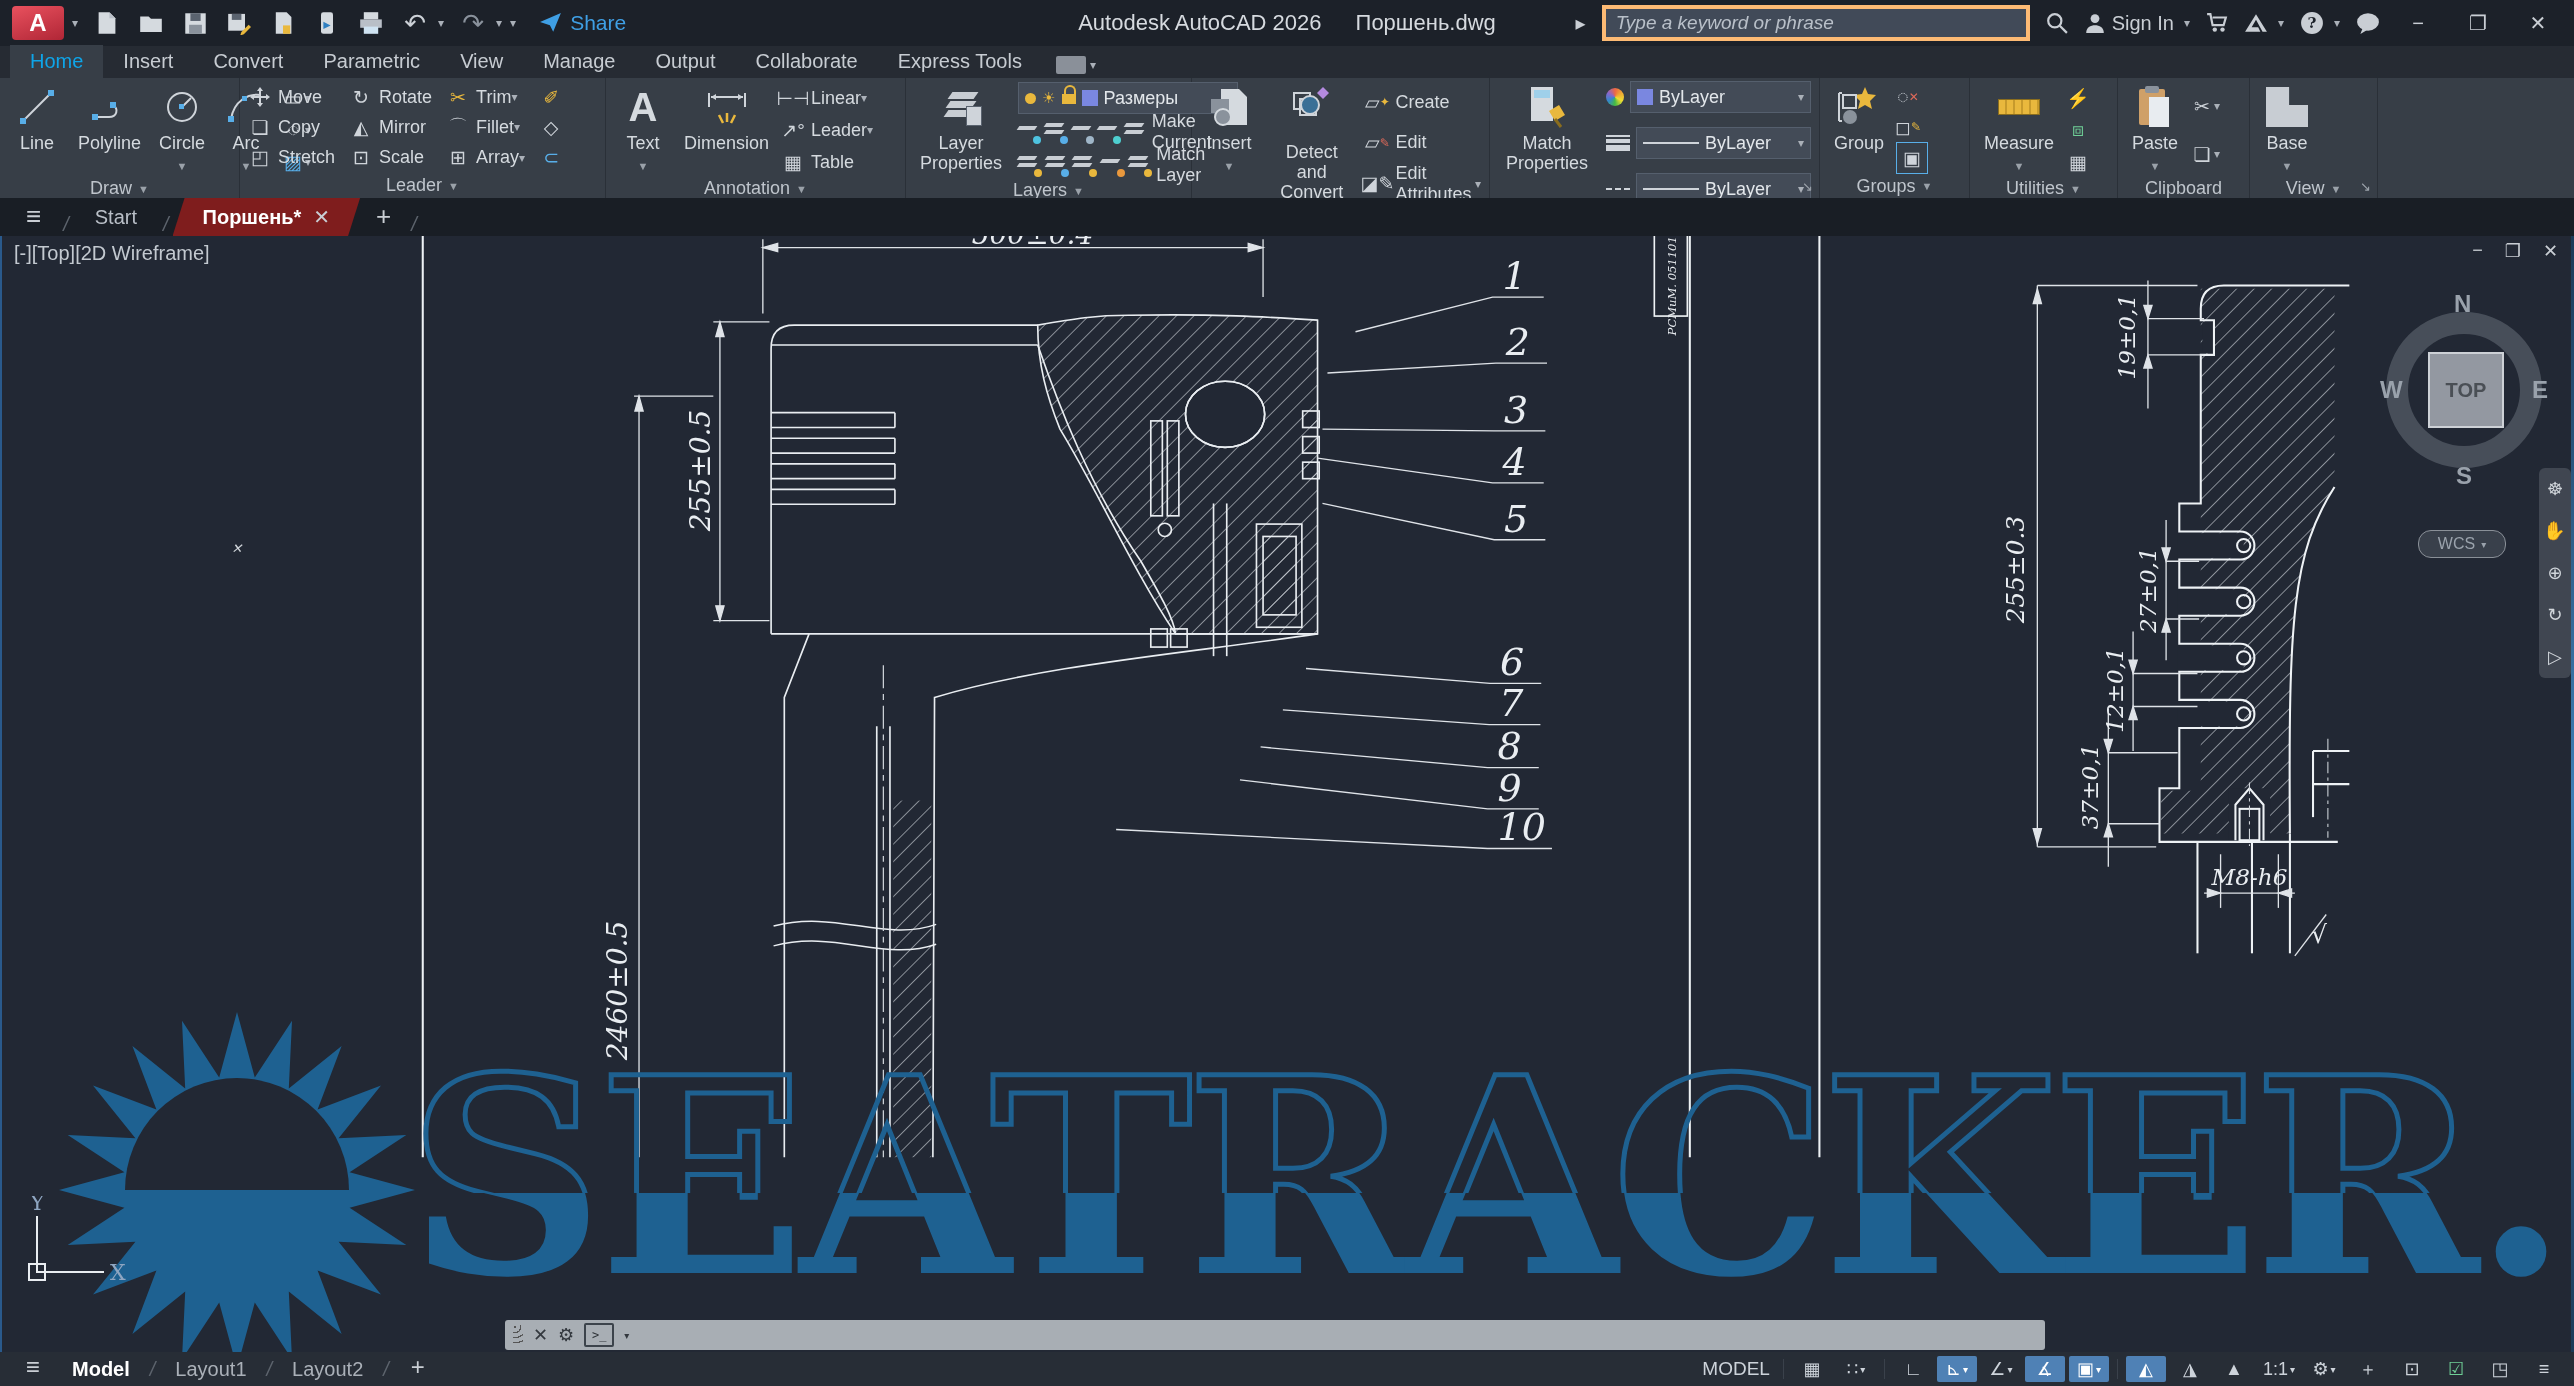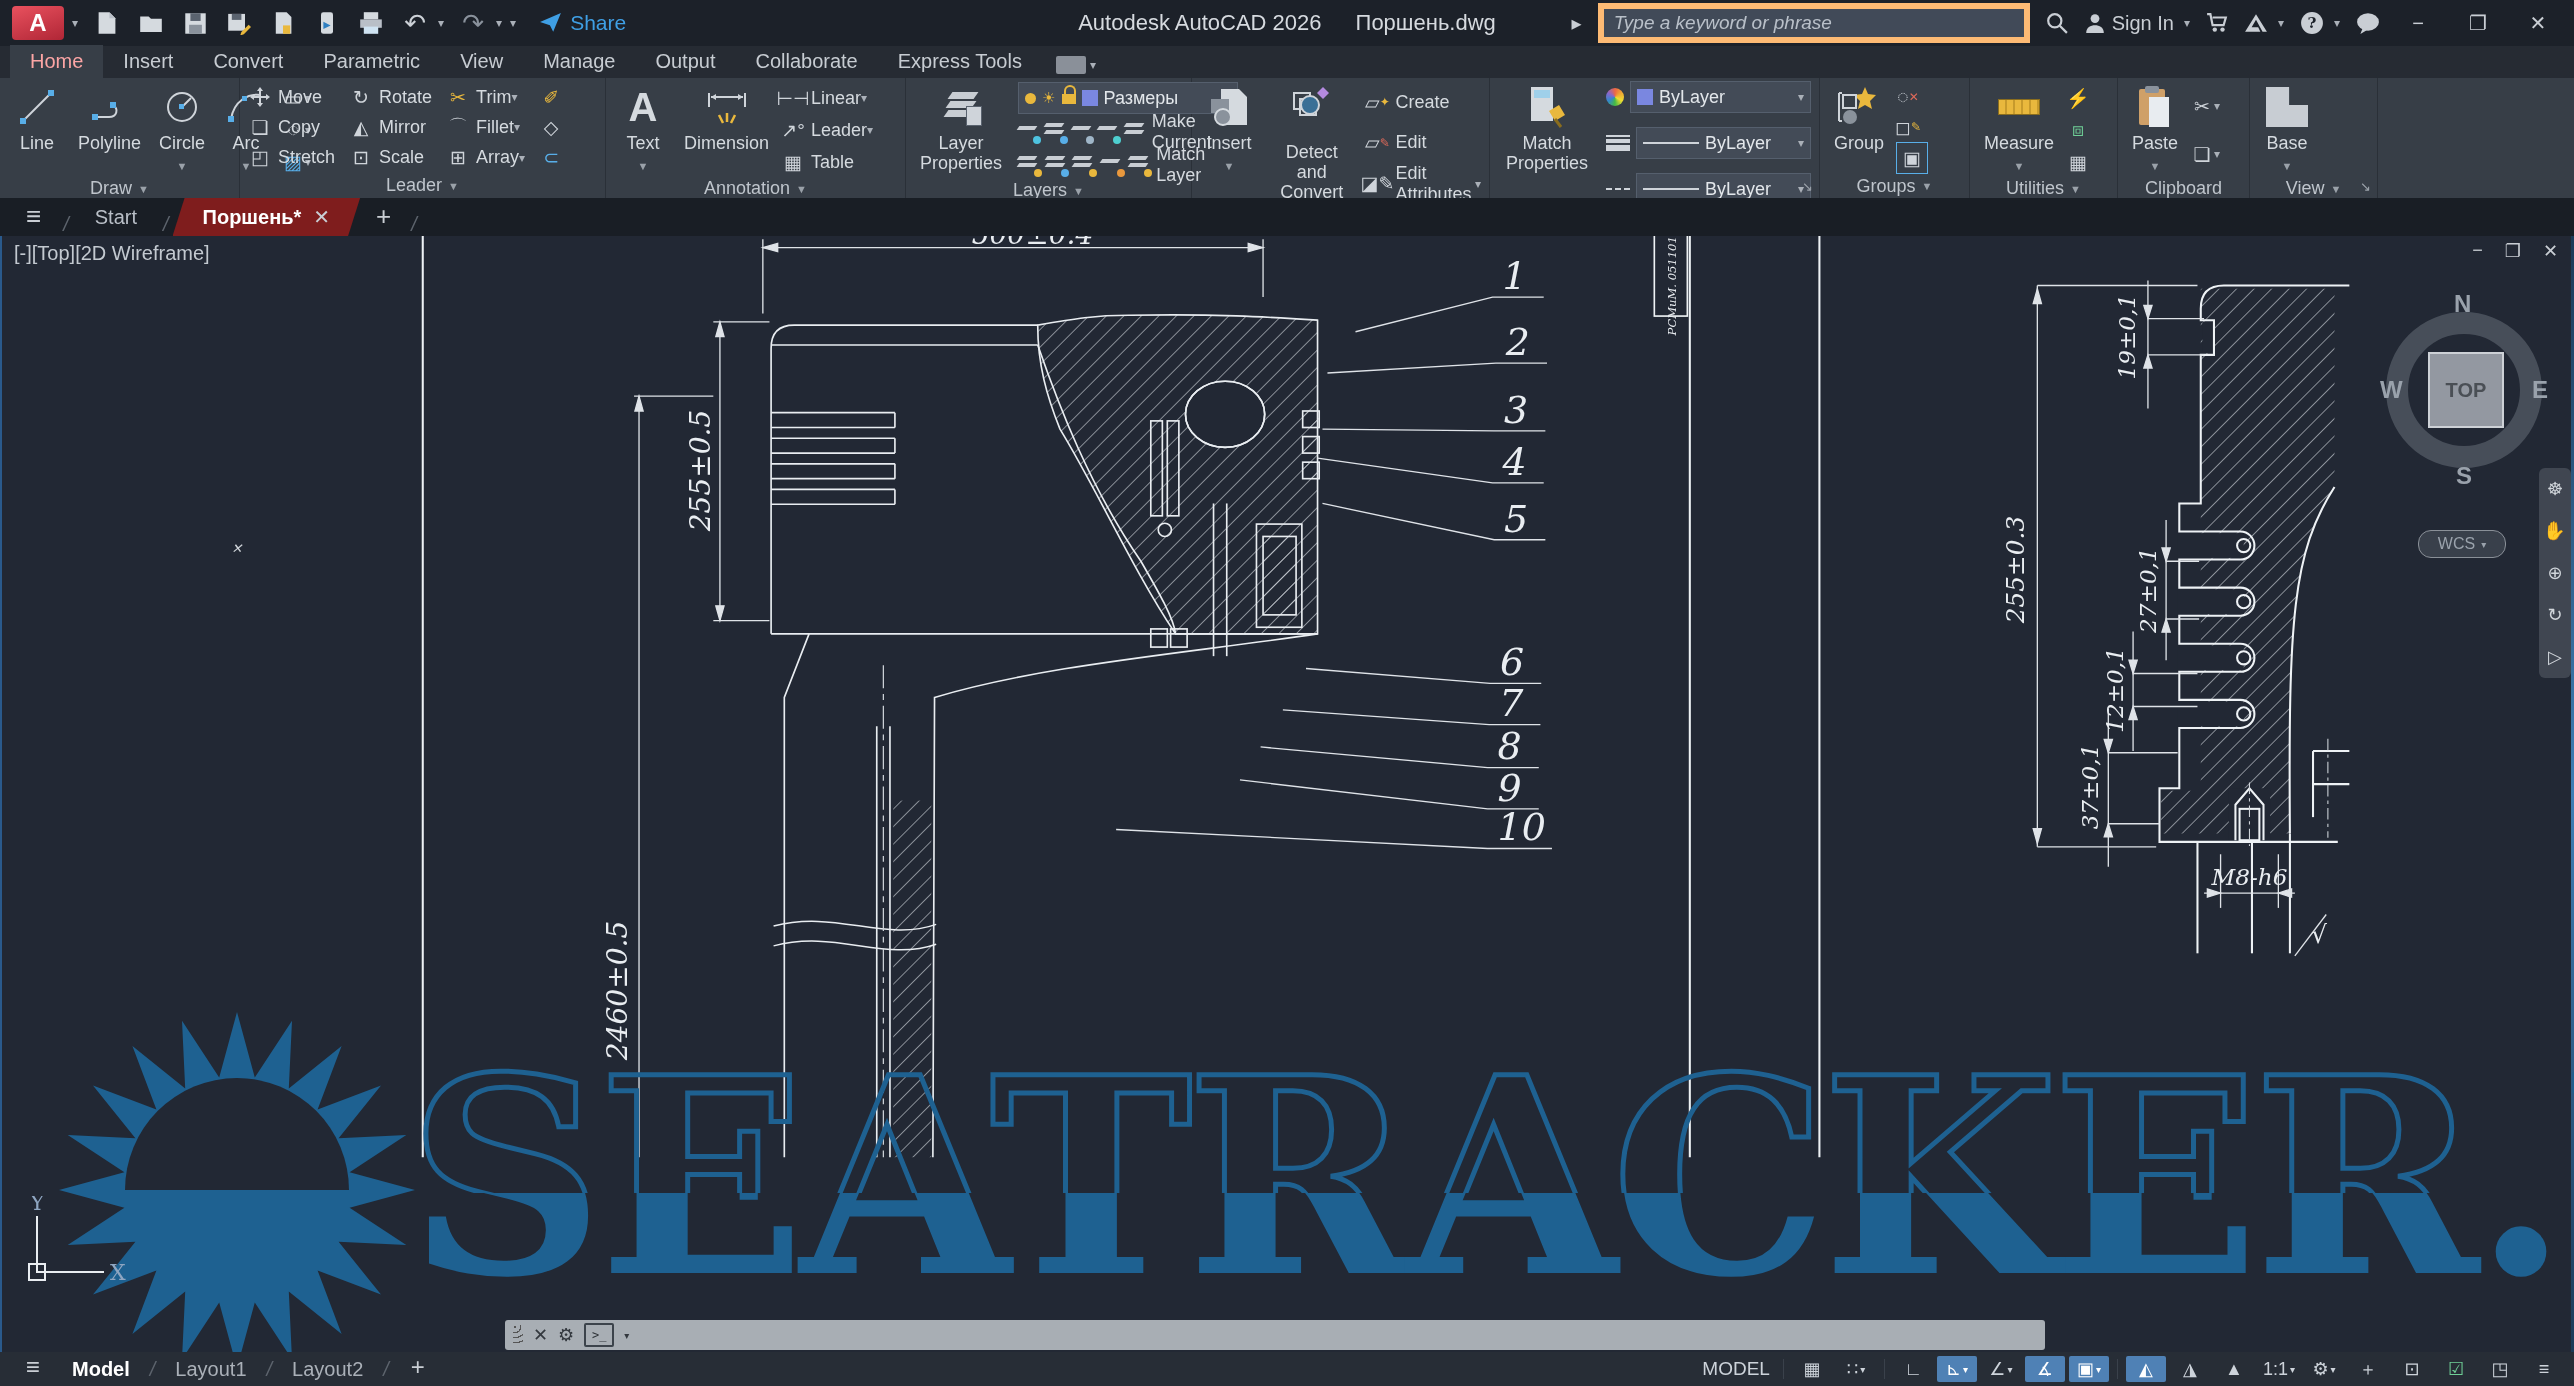--- a/index.html
+++ b/index.html
@@ -11,29 +11,29 @@
             display:flex;align-items:center;color:#c9ced4;}
   .qat{display:flex;align-items:center;gap:14px;padding-left:12px;}
   .alogo{width:52px;height:34px;border-radius:4px;background:linear-gradient(160deg,#e9515e,#b02636);
          color:#fff;font-weight:bold;font-size:24px;display:flex;align-items:center;justify-content:center;}
   .qicon{width:30px;height:26px;display:flex;align-items:center;justify-content:center;font-size:22px;color:#ccd1d7;}
   .caret{font-size:12px;color:#aab0b8;margin-left:-6px;}
   .share{color:#3f9fe4;font-size:21px;display:flex;align-items:center;gap:8px;margin-left:10px;}
   #title-center{position:absolute;left:0;right:0;top:0;height:46px;display:flex;gap:34px;
                 align-items:center;justify-content:center;font-size:22px;color:#d6dadf;pointer-events:none;}
   #title-right{position:absolute;right:0;top:0;height:46px;display:flex;align-items:center;gap:16px;padding-right:14px;}
-  #searchbox{width:400px;height:28px;background:#414a58;border:6px solid #fdba74;color:#b9c0c9;
+  #searchbox{width:400px;height:28px;background:#414a58;border:4px solid #fdba74;color:#b9c0c9;
              font-style:italic;font-size:19px;padding:0 10px;display:flex;align-items:center;}
   .tbtn{color:#c9ced4;font-size:20px;display:flex;align-items:center;gap:6px;}
   .winbtn{width:44px;text-align:center;font-size:20px;color:#c9ced4;}
   
   #ribbontabs{position:absolute;left:0;top:46px;width:2574px;height:32px;background:#262b33;
               display:flex;align-items:flex-end;padding-left:10px;box-sizing:border-box;}
   .rtab{padding:5px 20px;font-size:20px;color:#c7ccd2;}
-  .rtab.active{background:#373e47;color:#fca5a5;}
+  .rtab.active{background:#373e47;color:#0ea5e9;}
   .rtab-toggle{margin-left:14px;margin-bottom:4px;width:30px;height:18px;background:#8a9099;border-radius:2px;
                display:inline-block;}
   
   #ribbon{position:absolute;left:0;top:78px;width:2574px;height:120px;background:#373e47;display:flex;}
   .panel{border-right:1px solid #2a3038;display:flex;flex-direction:column;box-sizing:border-box;}
   .panel-body{flex:1;display:flex;align-items:stretch;padding:4px 8px 0 8px;gap:6px;}
   .panel-title{height:25px;display:flex;align-items:center;justify-content:center;gap:6px;
                color:#bfc5cc;font-size:18px;}
   .ptcaret{font-size:11px;color:#9aa1a9;}
   .launcher{position:absolute;right:6px;bottom:4px;color:#9aa1a9;font-size:13px;}

